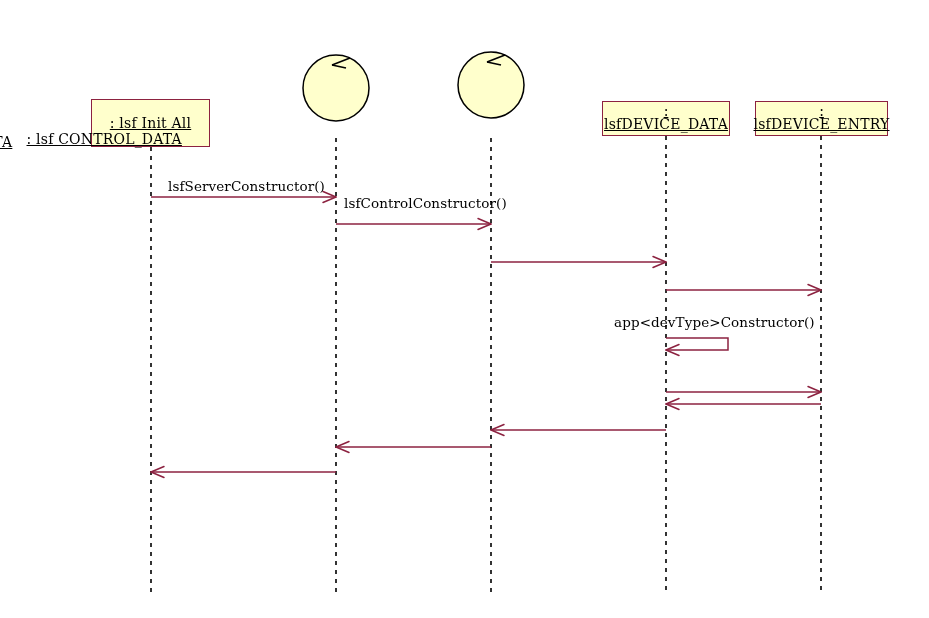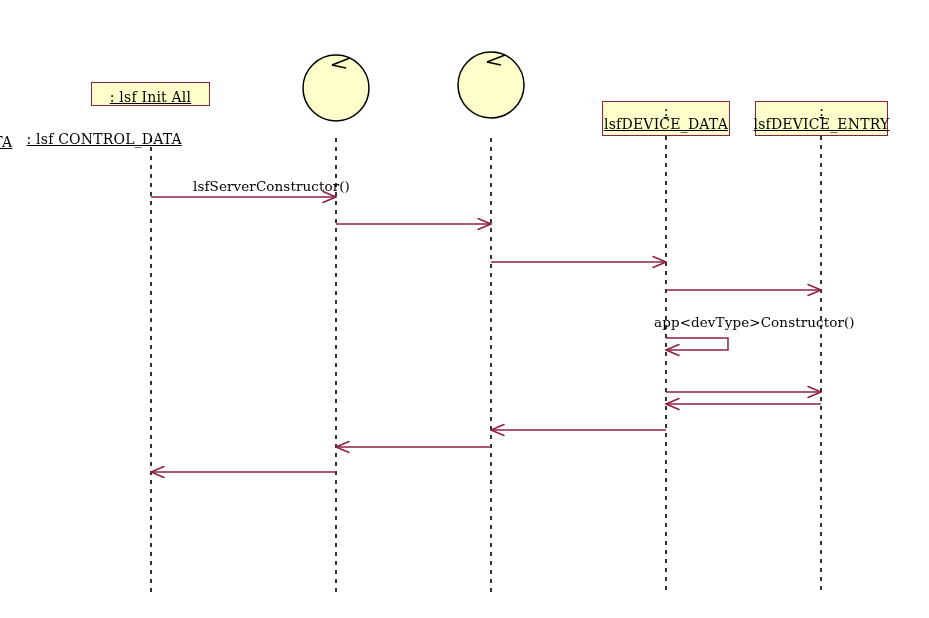--- a/index.html
+++ b/index.html
@@ -158,29 +158,30 @@
       <g>
         <line x1="336" y1="472" x2="151" y2="472" stroke="#8c2240" stroke-width="1.5"></line>
         <g>
           <path d="M 151 472 L 164 466.5" stroke="#8c2240" stroke-width="1.5" fill="none" stroke-linecap="round"></path>
           <path d="M 151 472 L 164 477.5" stroke="#8c2240" stroke-width="1.5" fill="none" stroke-linecap="round"></path>
         </g>
       </g>
     </svg>
 
   <div class="layer" id="html-layer">
-      <div class="obj-box" style="left: 91px; top: 82px; width: 119px; height: 24px; justify-content: flex-end;">
+      <div class="obj-box" style="left: 91px; top: 99px; width: 119px; height: 48px;">
         <div class="lbl">: lsf Init All</div>
       </div>
       <div class="obj-box" style="left: 602px; top: 101px; width: 128px; height: 35px;">
         <div class="lbl-top">:</div>
         <div class="lbl">lsfDEVICE_DATA</div>
       </div>
       <div class="obj-box" style="left: 755px; top: 101px; width: 133px; height: 35px;">
         <div class="lbl-top">:</div>
         <div class="lbl">lsfDEVICE_ENTRY</div>
       </div>
       <div class="actor-label" style="left: -128.5px; top: 134px; width: auto; text-align: left; padding-left: 0px;">: lsf SERVER_DATA</div>
       <div class="actor-label" style="left: 26.5px; top: 131px; width: auto; text-align: right; padding-left: 0px;">: lsf CONTROL_DATA</div>
-      <div class="msg-label" style="left: 168px; top: 178px; margin-left: 25px;">lsfServerConstructor()</div>
-      <div class="msg-label" style="left: 614px; top: 314px; margin-left: 40px;">app&lt;devType&gt;Constructor()</div>
+      <div class="msg-label" style="left: 168px; top: 178px;">lsfServerConstructor()</div>
+      <div class="msg-label" style="left: 344px; top: 195px;">lsfControlConstructor()</div>
+      <div class="msg-label" style="left: 614px; top: 314px;">app&lt;devType&gt;Constructor()</div>
     </div>
 </div>
 
 </body></html>

